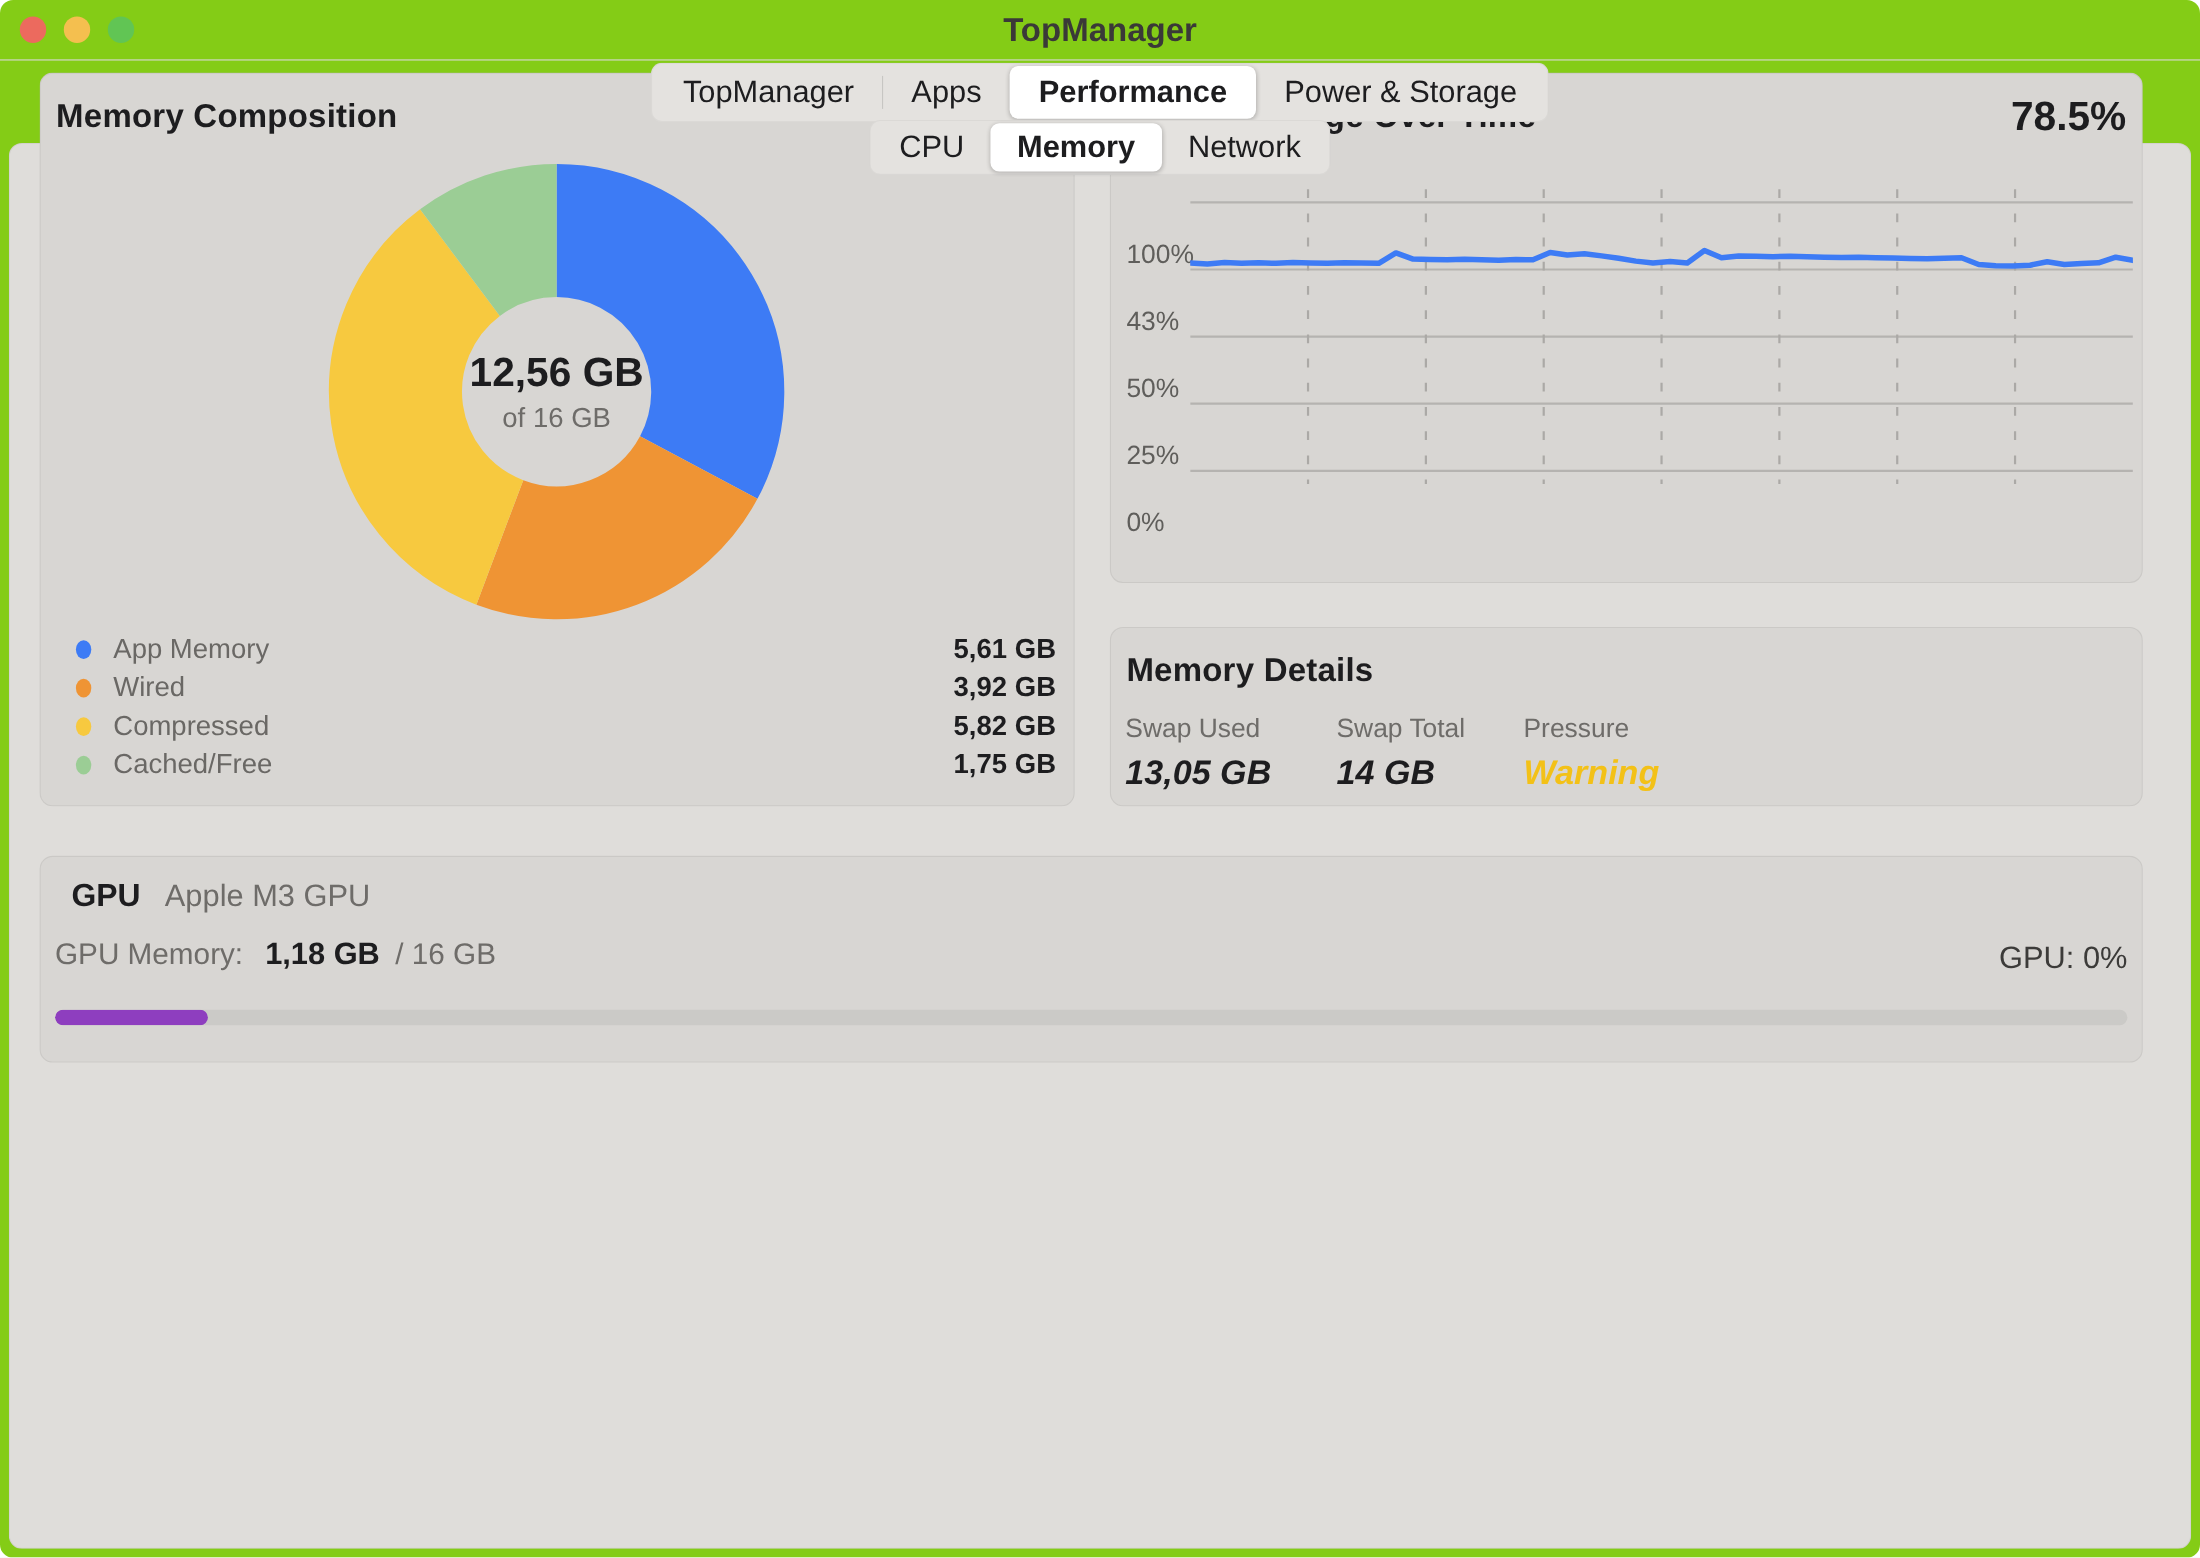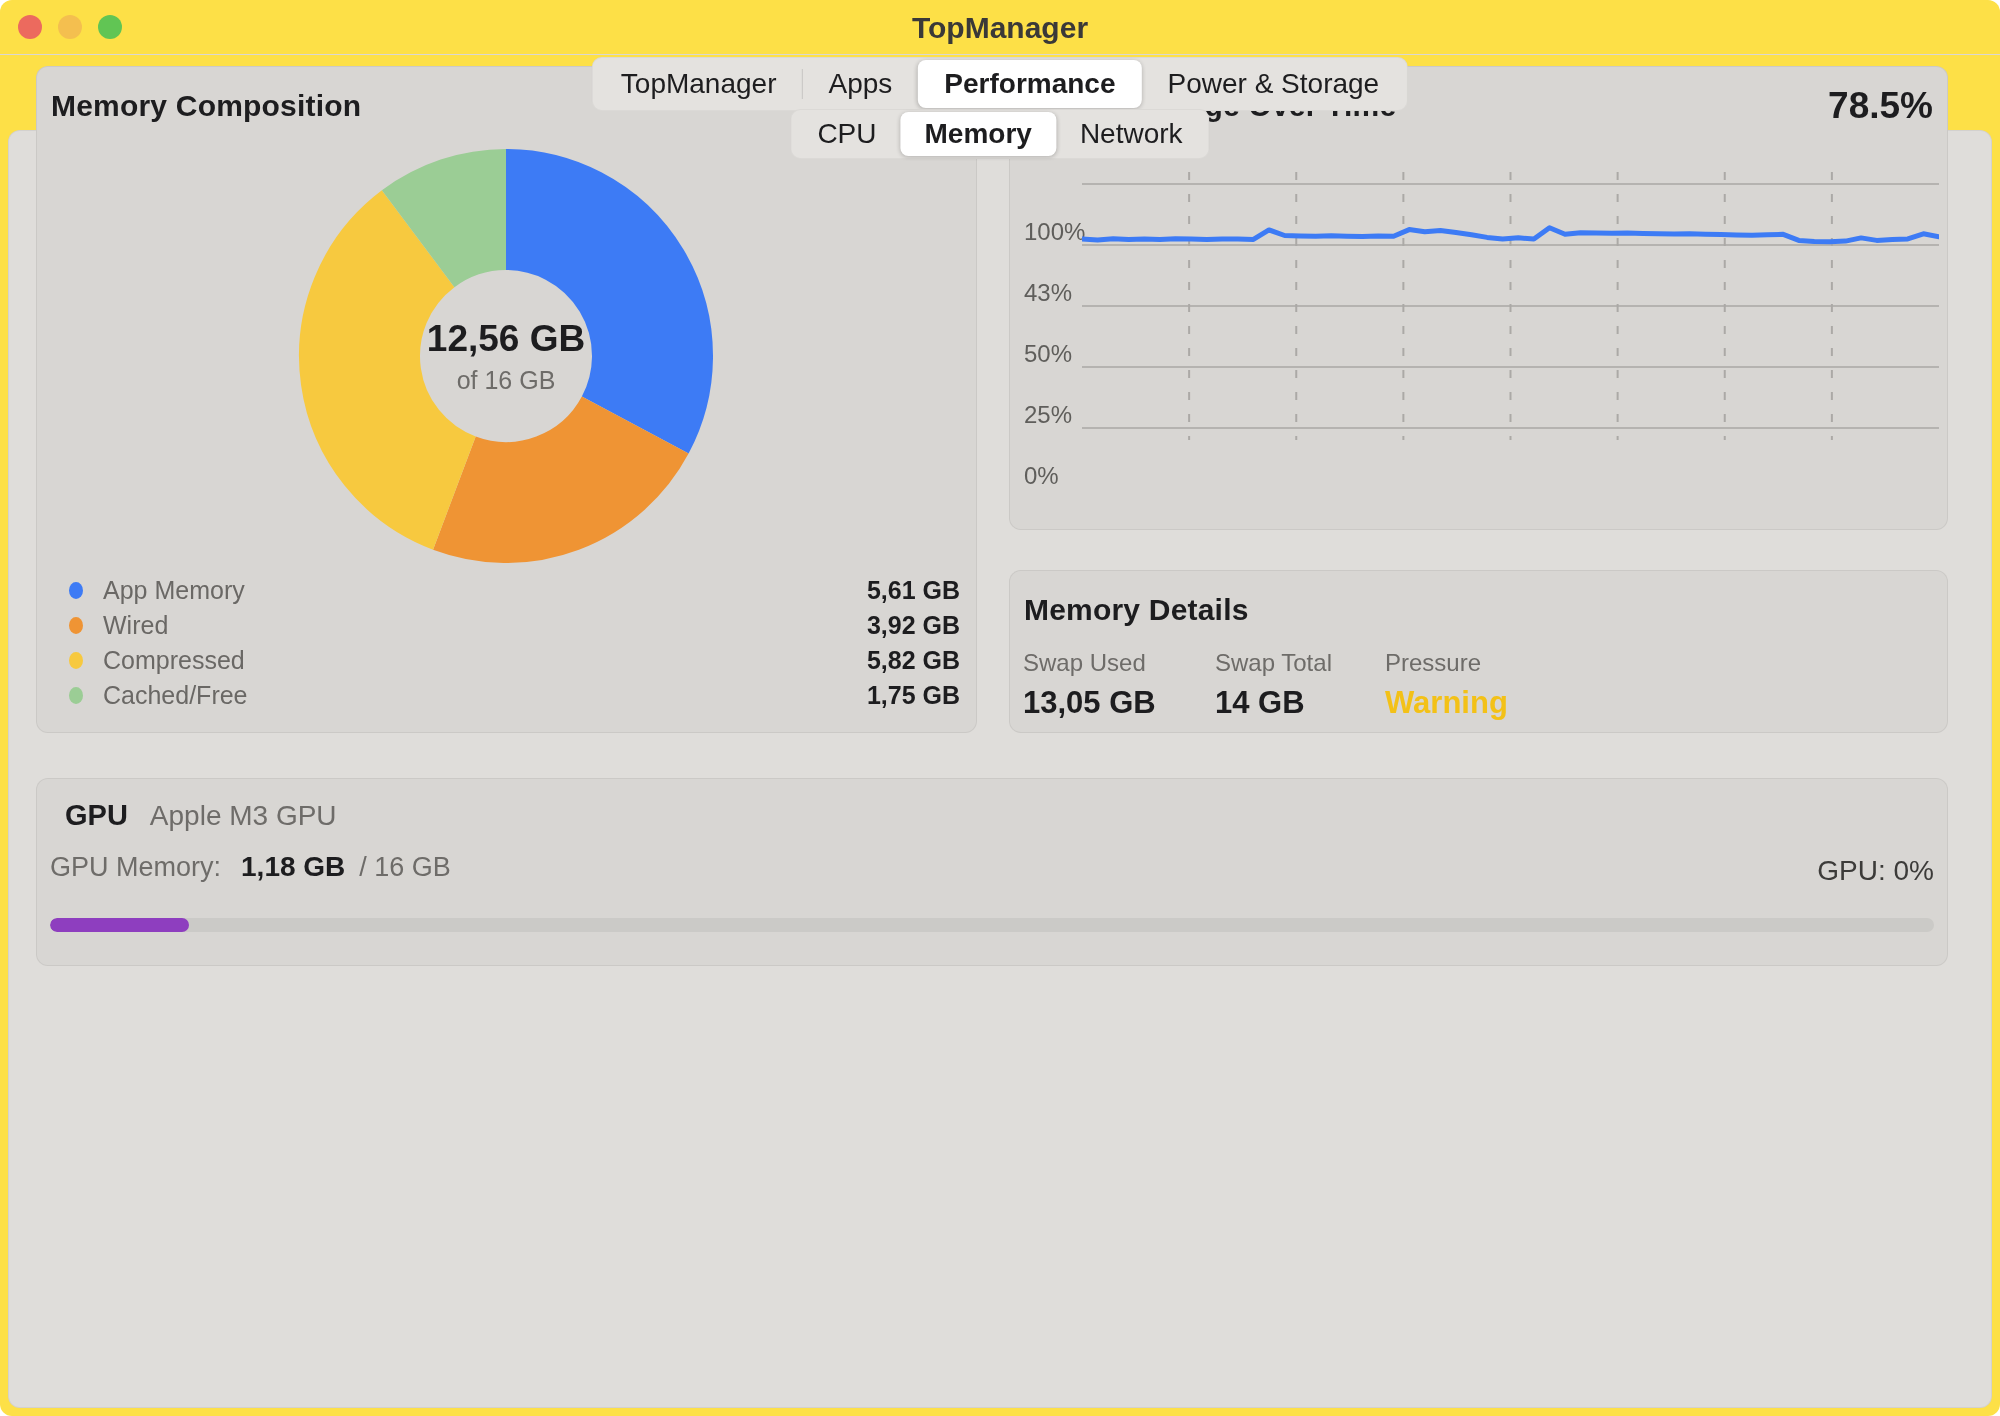--- a/index.html
+++ b/index.html
@@ -1,20 +1,20 @@
 <!DOCTYPE html>
 <html><head>
 <meta charset="utf-8">
 <style>
   html,body { margin:0; padding:0; background:#ffffff; }
   * { box-sizing:border-box; font-family:"Liberation Sans","DejaVu Sans",sans-serif; }
 
   .window {
     position:relative; width:2000px; height:1416px;
-    background:#fde047; border-radius:12px; overflow:hidden;
+    background:#84cc16; border-radius:12px; overflow:hidden;
   }
 
   
   .titlebar {
     position:absolute; left:0; top:0; width:100%; height:55px;
     border-bottom:1px solid #D9D7D4;
   }
   .traffic { position:absolute; left:18px; top:15px; display:flex; gap:16px; }
   .traffic span { width:24px; height:24px; border-radius:50%; display:block; }
   .win-title {
@@ -91,21 +91,21 @@
   .chart-svg { position:absolute; left:58px; top:0; }
   .usage-stats {
     position:absolute; left:14px; right:14px; top:410px;
     display:flex; justify-content:space-between;
     font-size:25px; color:#6A6865;
   }
 
   
   .details-fields { position:absolute; left:13px; top:78px; display:flex; gap:44px; }
   .detail-field .dlabel { font-size:24px; color:#6E6C69; margin-bottom:8px; }
-  .detail-field .dvalue { font-size:31px; font-weight:600; color:#1D1D1F; }
+  .detail-field .dvalue { font-size:31px; font-weight:600; color:#1D1D1F;font-style:italic; }
   .detail-field.f0 { min-width:148px; }
   .detail-field.f1 { min-width:126px; }
 
   
   .gpu-row1 { position:absolute; left:28px; top:20px; display:flex; align-items:baseline; gap:22px; }
   .gpu-title { font-size:29px; font-weight:700; color:#1D1D1F; }
   .gpu-name  { font-size:28px; color:#6E6C69; }
   .gpu-row2 { position:absolute; left:13px; top:72px; display:flex; align-items:baseline; gap:14px; }
   .gpu-mem-label { font-size:27px; color:#6E6C69; margin-right:6px; }
   .gpu-mem-used  { font-size:28px; font-weight:600; color:#1D1D1F; }

